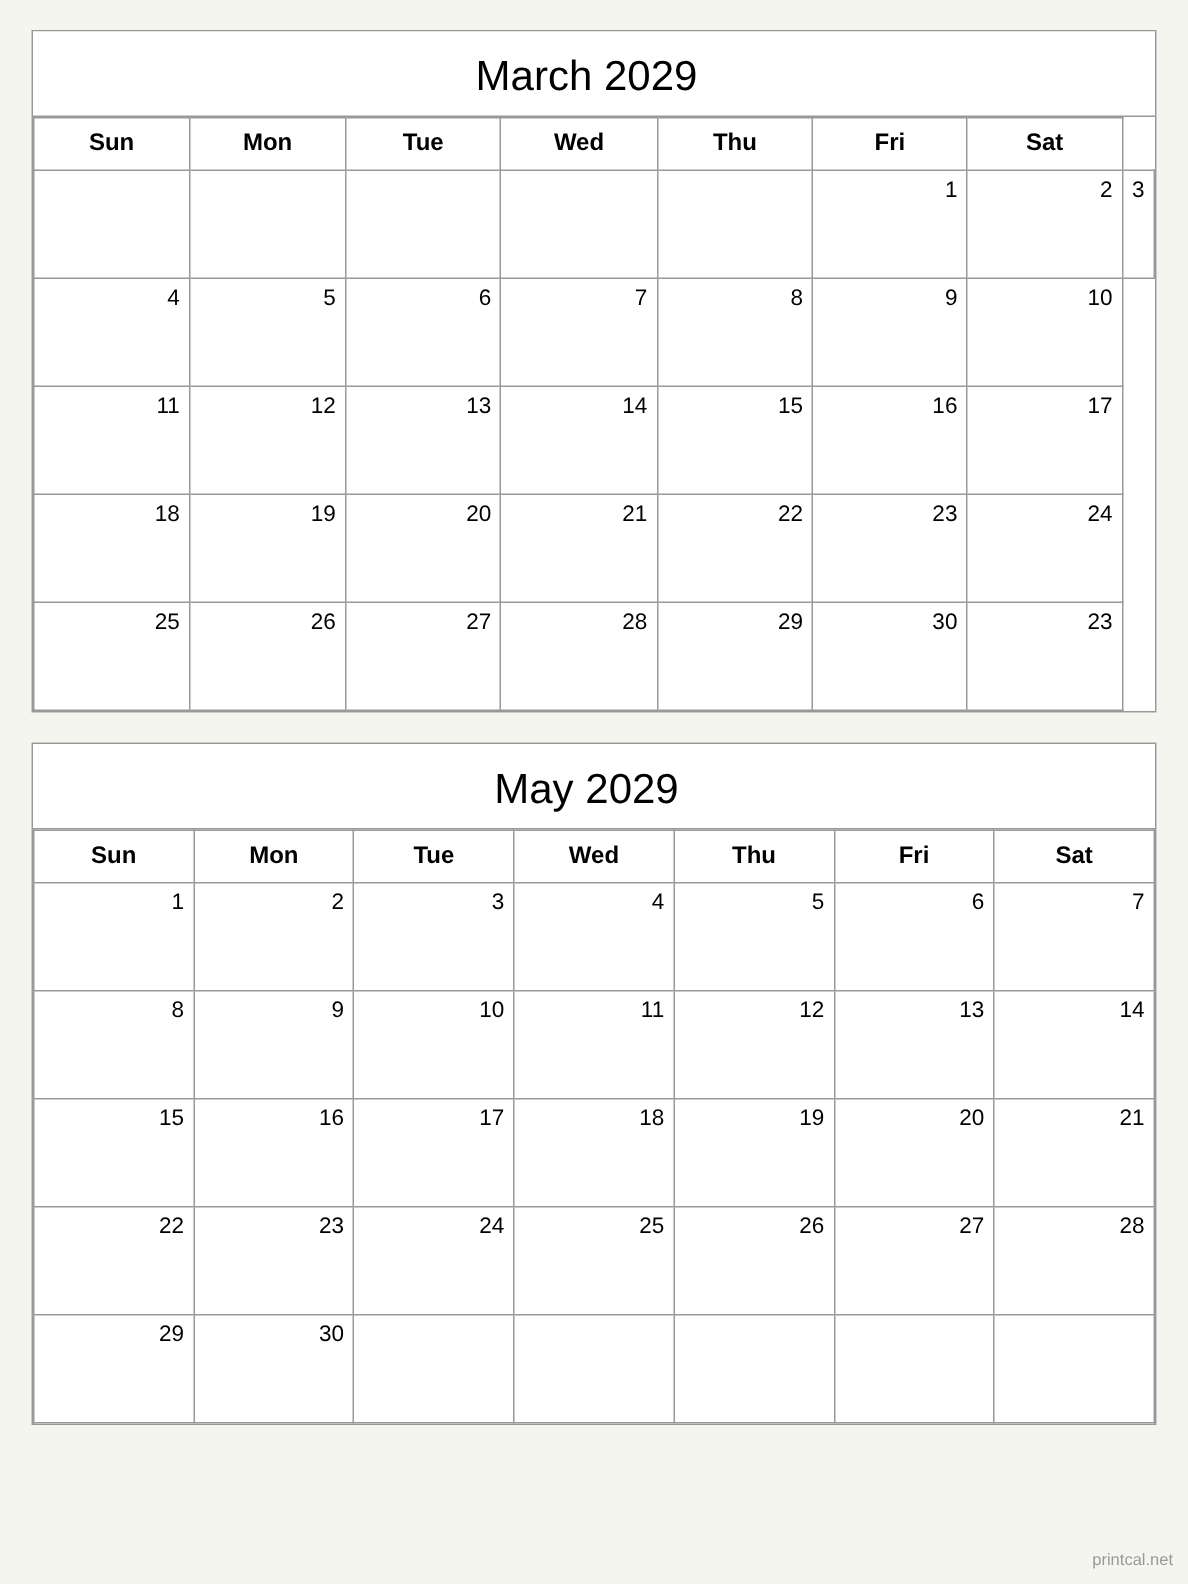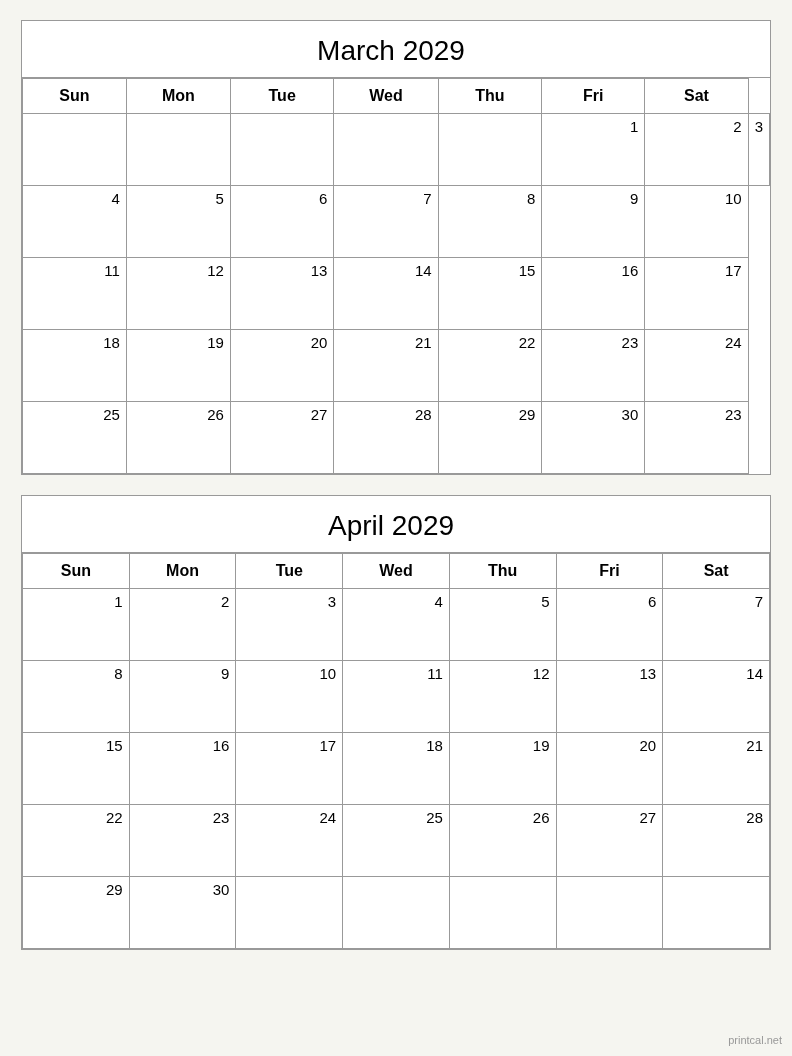--- a/index.html
+++ b/index.html
@@ -135,21 +135,21 @@
             <td>27</td>
             <td>28</td>
             <td>29</td>
             <td>30</td>
             <td>23</td>
           </tr>
         </tbody>
       </table>
     </div>
     <div class="calendar-container">
-      <div class="calendar-title">April 2029</div>
+      <div class="calendar-title">May 2029</div>
       <table class="calendar-grid">
         <thead>
           <tr>
             <th>Sun</th>
             <th>Mon</th>
             <th>Tue</th>
             <th>Wed</th>
             <th>Thu</th>
             <th>Fri</th>
             <th>Sat</th>

